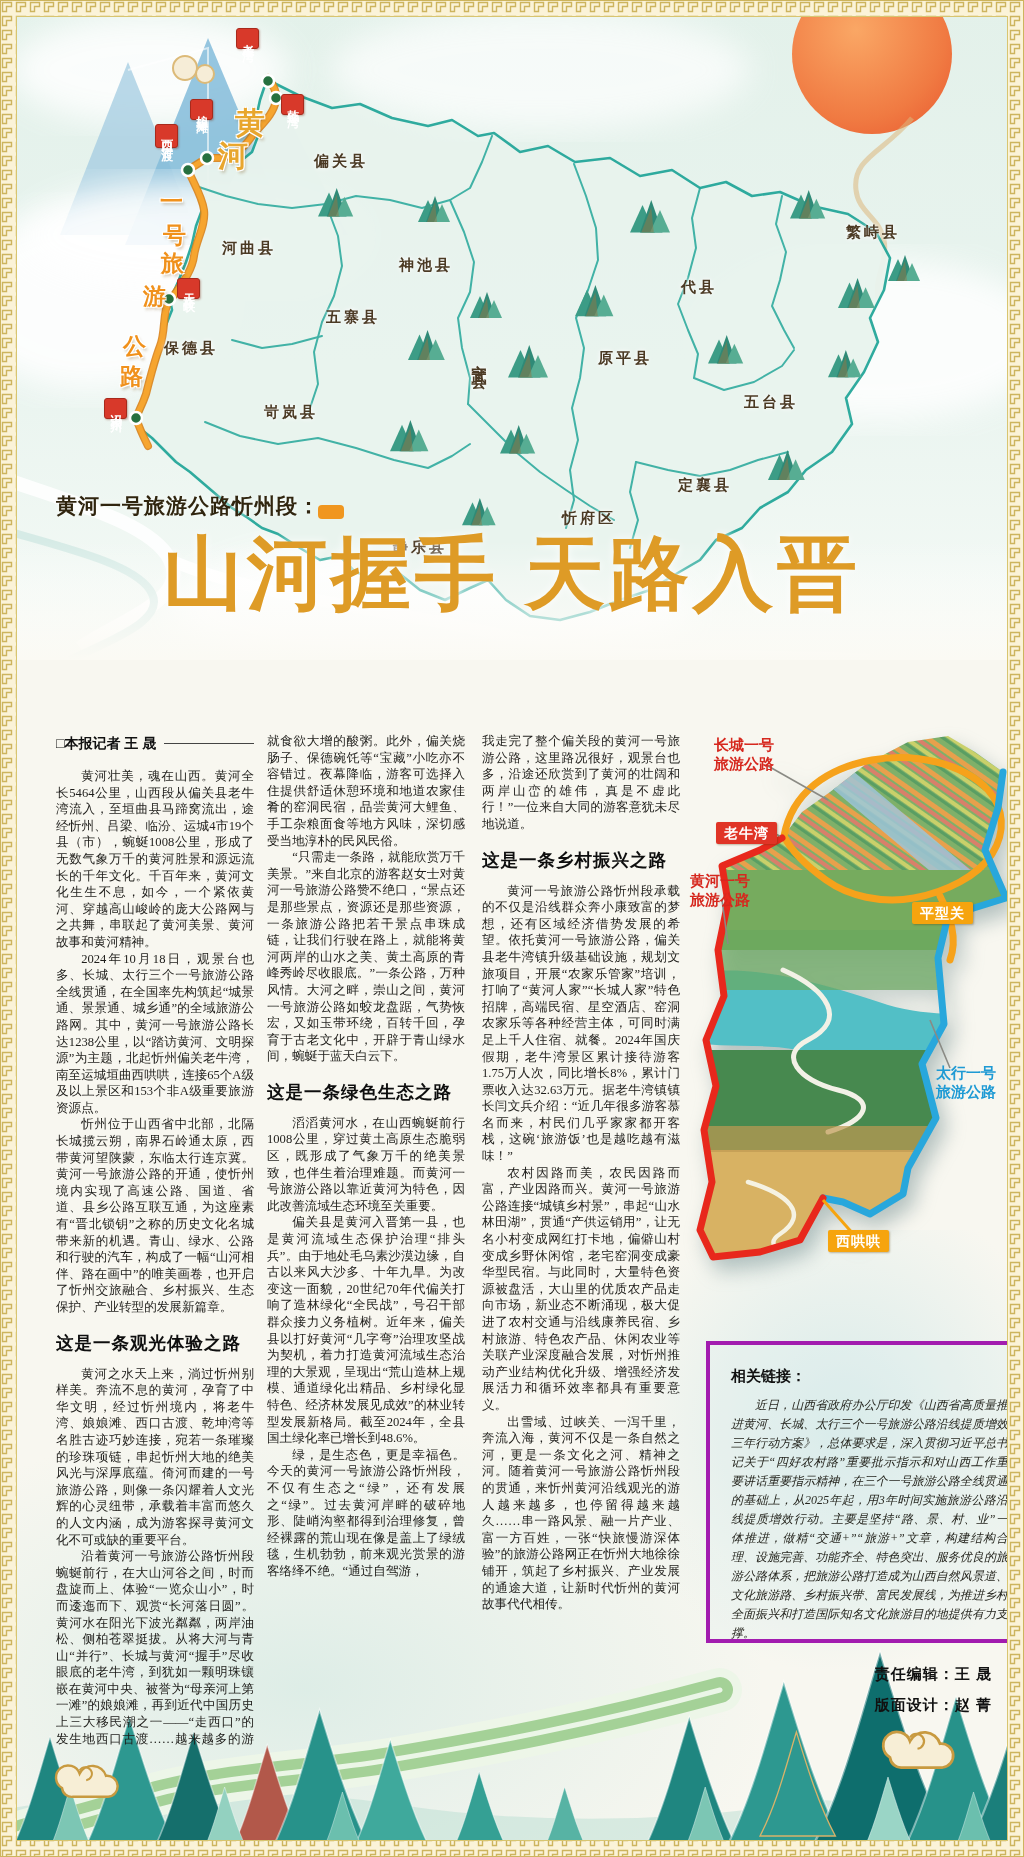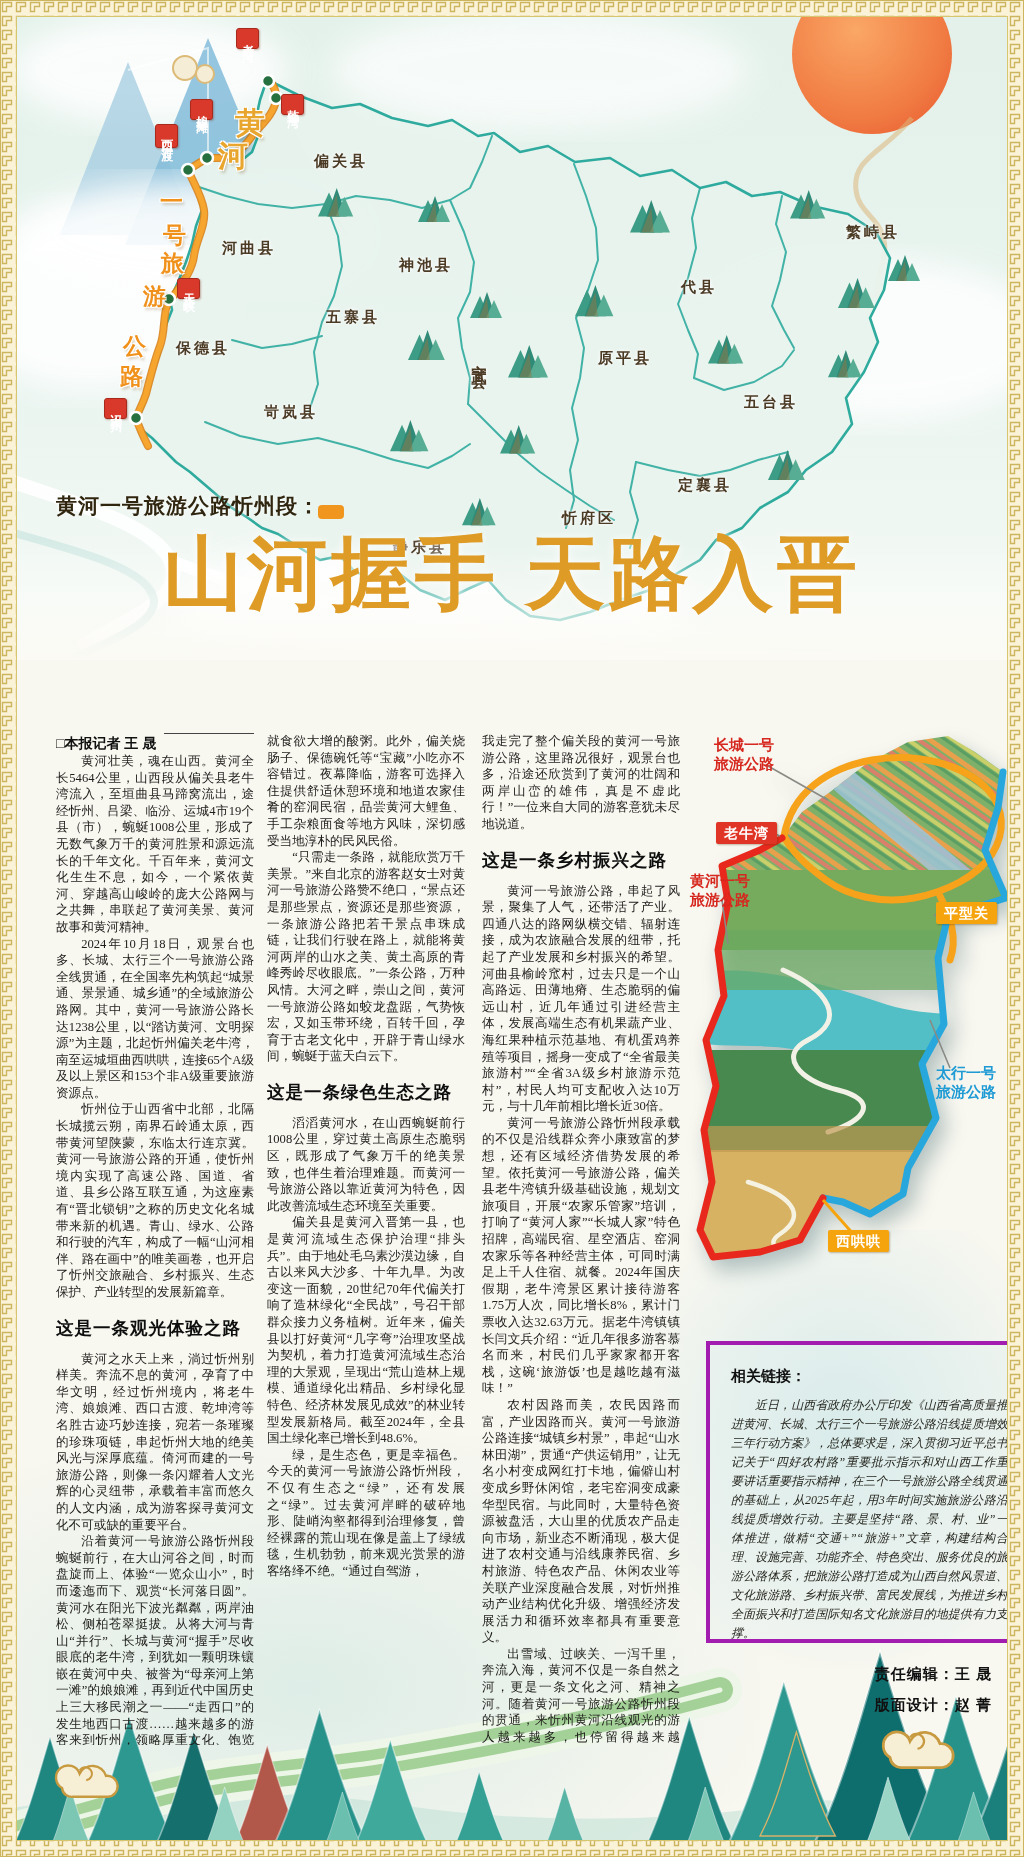--- a/index.html
+++ b/index.html
@@ -21,22 +21,22 @@
   
   .kicker{position:absolute;left:56px;top:492px;z-index:6;font:800 21px "Liberation Sans","DejaVu Sans",sans-serif;
           color:#30250f;letter-spacing:1px;text-shadow:0 0 6px rgba(255,255,255,.9);}
   .bigtitle{position:absolute;left:40px;top:532px;width:944px;z-index:6;text-align:center;
           font:900 80px/1.05 "Liberation Sans","DejaVu Sans",sans-serif;color:#de9b26;
           letter-spacing:4px;text-shadow:0 0 10px rgba(255,255,255,.85);white-space:nowrap;}
   
   .col{position:absolute;top:733px;width:198px;height:1012px;overflow:hidden;z-index:5;
        font:12.6px/16.6px "Liberation Serif","DejaVu Serif",serif;color:#1e1d1a;text-align:justify;}
   .c1{left:56px}.c2{left:267px}.c3{left:482px}
-  .byline{display:flex;align-items:flex-start;gap:8px;font:700 14px/20px "Liberation Sans","DejaVu Sans",sans-serif;
-          color:#111;}
+  .byline{display:flex;align-items:center;gap:8px;font:700 14px/20px "Liberation Sans","DejaVu Sans",sans-serif;
+          color:#111;margin-bottom:15px;}
   .byline::after{content:"";flex:1;border-top:1px solid #444;}
   p.para{margin:0;text-indent:2em;}
   p.cont{text-indent:0;}
   h3.colhead{margin:16px 0 12px;text-align:left;font:700 17.5px/22px "Liberation Serif","DejaVu Serif",serif;
              color:#0e0e0e;letter-spacing:1px;}
   
   .sidemap{position:absolute;left:688px;top:720px;width:330px;height:552px;z-index:4;}
   .sidemap svg{filter:drop-shadow(7px 11px 10px rgba(80,115,120,.40));}
   .roadlab{position:absolute;z-index:5;font:800 15px/1.25 "Liberation Sans","DejaVu Sans",sans-serif;
            text-align:right;white-space:nowrap;}
@@ -189,21 +189,21 @@
     <circle cx="169" cy="299" r="6" fill="#26703f" stroke="#ffffff" stroke-width="2.5"></circle>
     <circle cx="136" cy="418" r="6" fill="#26703f" stroke="#ffffff" stroke-width="2.5"></circle>
   </g>
   <rect x="0" y="540" width="1024" height="120" fill="url(#fadeW)"></rect>
 </svg>
 
 <div class="county" style="left:314px;top:152px">偏关县</div>
 <div class="county" style="left:222px;top:239px">河曲县</div>
 <div class="county" style="left:399px;top:256px">神池县</div>
 <div class="county" style="left:326px;top:308px">五寨县</div>
-<div class="county" style="left:176px;top:339px">保德县</div>
+<div class="county" style="left:164px;top:339px">保德县</div>
 <div class="county" style="left:264px;top:403px">岢岚县</div>
 <div class="county v" style="left:469px;top:352px">宁武县</div>
 <div class="county" style="left:598px;top:349px">原平县</div>
 <div class="county" style="left:681px;top:278px">代县</div>
 <div class="county" style="left:846px;top:223px">繁峙县</div>
 <div class="county" style="left:744px;top:393px">五台县</div>
 <div class="county" style="left:678px;top:476px">定襄县</div>
 <div class="county" style="left:562px;top:509px">忻府区</div>
 <div class="county" style="left:393px;top:538px">静乐县</div>
 
@@ -242,21 +242,20 @@
   <p class="para cont">就食欲大增的酸粥。此外，偏关烧肠子、保德碗饦等“宝藏”小吃亦不容错过。夜幕降临，游客可选择入住提供舒适休憩环境和地道农家佳肴的窑洞民宿，品尝黄河大鲤鱼、手工杂粮面食等地方风味，深切感受当地淳朴的民风民俗。</p>
   <p class="para">“只需走一条路，就能欣赏万千美景。”来自北京的游客赵女士对黄河一号旅游公路赞不绝口，“景点还是那些景点，资源还是那些资源，一条旅游公路把若干景点串珠成链，让我们行驶在路上，就能将黄河两岸的山水之美、黄土高原的青峰秀岭尽收眼底。”一条公路，万种风情。大河之畔，崇山之间，黄河一号旅游公路如蛟龙盘踞，气势恢宏，又如玉带环绕，百转千回，孕育于古老文化中，开辟于青山绿水间，蜿蜒于蓝天白云下。</p>
   <h3 class="colhead">这是一条绿色生态之路</h3>
   <p class="para">滔滔黄河水，在山西蜿蜒前行1008公里，穿过黄土高原生态脆弱区，既形成了气象万千的绝美景致，也伴生着治理难题。而黄河一号旅游公路以靠近黄河为特色，因此改善流域生态环境至关重要。</p>
   <p class="para">偏关县是黄河入晋第一县，也是黄河流域生态保护治理“排头兵”。由于地处毛乌素沙漠边缘，自古以来风大沙多、十年九旱。为改变这一面貌，20世纪70年代偏关打响了造林绿化“全民战”，号召干部群众接力义务植树。近年来，偏关县以打好黄河“几字弯”治理攻坚战为契机，着力打造黄河流域生态治理的大景观，呈现出“荒山造林上规模、通道绿化出精品、乡村绿化显特色、经济林发展见成效”的林业转型发展新格局。截至2024年，全县国土绿化率已增长到48.6%。</p>
   <p class="para">绿，是生态色，更是幸福色。今天的黄河一号旅游公路忻州段，不仅有生态之“绿”，还有发展之“绿”。过去黄河岸畔的破碎地形、陡峭沟壑都得到治理修复，曾经裸露的荒山现在像是盖上了绿绒毯，生机勃勃，前来观光赏景的游客络绎不绝。“通过自驾游，</p>
 </div>
 <div class="col c3">
   <p class="para cont">我走完了整个偏关段的黄河一号旅游公路，这里路况很好，观景台也多，沿途还欣赏到了黄河的壮阔和两岸山峦的雄伟，真是不虚此行！”一位来自大同的游客意犹未尽地说道。</p>
   <h3 class="colhead">这是一条乡村振兴之路</h3>
-  <p class="para">黄河一号旅游公路，串起了风景，聚集了人气，还带活了产业。四通八达的路网纵横交错、辐射连接，成为农旅融合发展的纽带，托起了产业发展和乡村振兴的希望。河曲县榆岭窊村，过去只是一个山高路远、田薄地瘠、生态脆弱的偏远山村，近几年通过引进经营主体，发展高端生态有机果蔬产业、海红果种植示范基地、有机蛋鸡养殖等项目，摇身一变成了“全省最美旅游村”“全省3A级乡村旅游示范村”，村民人均可支配收入达10万元，与十几年前相比增长近30倍。</p>
   <p class="para">黄河一号旅游公路忻州段承载的不仅是沿线群众奔小康致富的梦想，还有区域经济借势发展的希望。依托黄河一号旅游公路，偏关县老牛湾镇升级基础设施，规划文旅项目，开展“农家乐管家”培训，打响了“黄河人家”“长城人家”特色招牌，高端民宿、星空酒店、窑洞农家乐等各种经营主体，可同时满足上千人住宿、就餐。2024年国庆假期，老牛湾景区累计接待游客1.75万人次，同比增长8%，累计门票收入达32.63万元。据老牛湾镇镇长闫文兵介绍：“近几年很多游客慕名而来，村民们几乎家家都开客栈，这碗‘旅游饭’也是越吃越有滋味！”</p>
   <p class="para">农村因路而美，农民因路而富，产业因路而兴。黄河一号旅游公路连接“城镇乡村景”，串起“山水林田湖”，贯通“产供运销用”，让无名小村变成网红打卡地，偏僻山村变成乡野休闲馆，老宅窑洞变成豪华型民宿。与此同时，大量特色资源被盘活，大山里的优质农产品走向市场，新业态不断涌现，极大促进了农村交通与沿线康养民宿、乡村旅游、特色农产品、休闲农业等关联产业深度融合发展，对忻州推动产业结构优化升级、增强经济发展活力和循环效率都具有重要意义。</p>
   <p class="para">出雪域、过峡关、一泻千里，奔流入海，黄河不仅是一条自然之河，更是一条文化之河、精神之河。随着黄河一号旅游公路忻州段的贯通，来忻州黄河沿线观光的游人越来越多，也停留得越来越久……串一路风景、融一片产业、富一方百姓，一张“快旅慢游深体验”的旅游公路网正在忻州大地徐徐铺开，筑起了乡村振兴、产业发展的通途大道，让新时代忻州的黄河故事代代相传。</p>
 </div>
 
 <div class="wash w1"></div>
 <div class="wash w2"></div>
 
 <div class="sidemap">
   <svg width="330" height="552" viewBox="0 0 330 552">
@@ -305,21 +304,21 @@
 
 <div class="roadlab lab-red" style="left:714px;top:736px">
   <span>长城一号</span>
     <span>旅游公路</span>
 </div>
 <div class="chip chip-red" style="left:716px;top:822px">老牛湾</div>
 <div class="roadlab lab-red" style="left:690px;top:872px">
   <span>黄河一号</span>
     <span>旅游公路</span>
 </div>
-<div class="chip chip-orange" style="left:936px;top:902px">平型关</div>
+<div class="chip chip-orange" style="left:912px;top:902px">平型关</div>
 <div class="roadlab lab-blue" style="left:936px;top:1064px">
   <span>太行一号</span>
     <span>旅游公路</span>
 </div>
 <div class="chip chip-orange" style="left:828px;top:1230px">西哄哄</div>
 
 <div class="related">
   <div class="rtitle">相关链接：</div>
   <div class="rbody">近日，山西省政府办公厅印发《山西省高质量推进黄河、长城、太行三个一号旅游公路沿线提质增效三年行动方案》，总体要求是，深入贯彻习近平总书记关于“四好农村路”重要批示指示和对山西工作重要讲话重要指示精神，在三个一号旅游公路全线贯通的基础上，从2025年起，用3年时间实施旅游公路沿线提质增效行动。主要是坚持“路、景、村、业”一体推进，做精“交通+”“旅游+”文章，构建结构合理、设施完善、功能齐全、特色突出、服务优良的旅游公路体系，把旅游公路打造成为山西自然风景道、文化旅游路、乡村振兴带、富民发展线，为推进乡村全面振兴和打造国际知名文化旅游目的地提供有力支撑。</div>
 </div>

